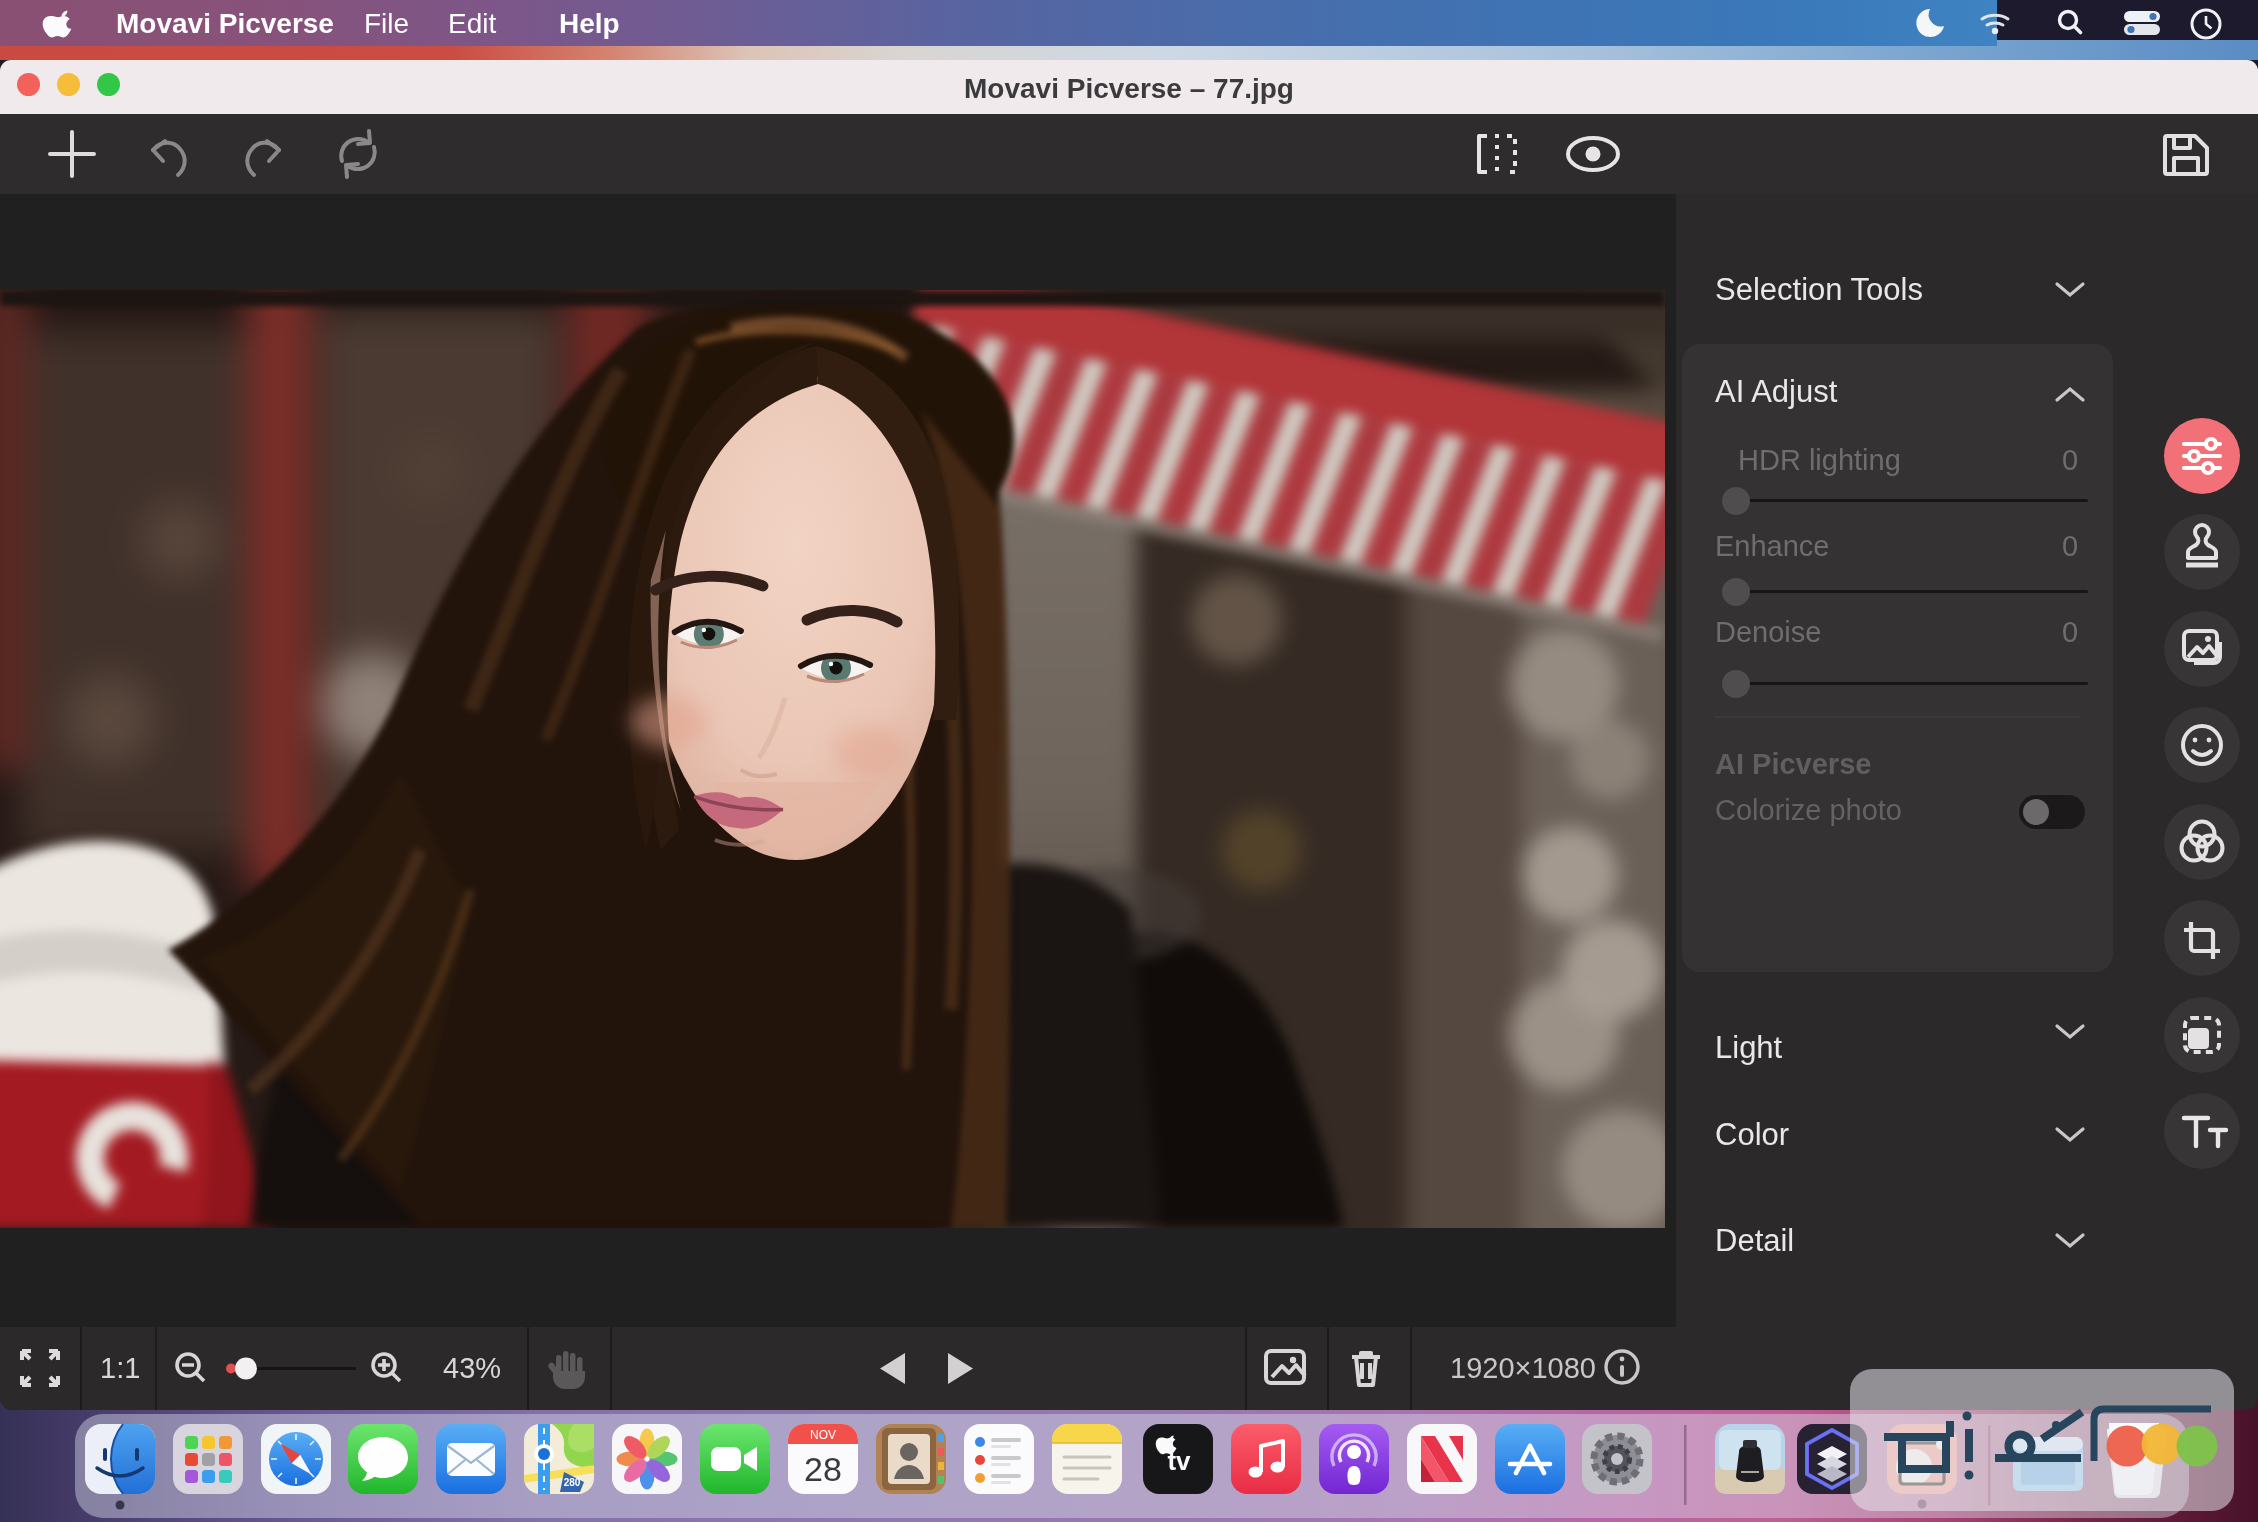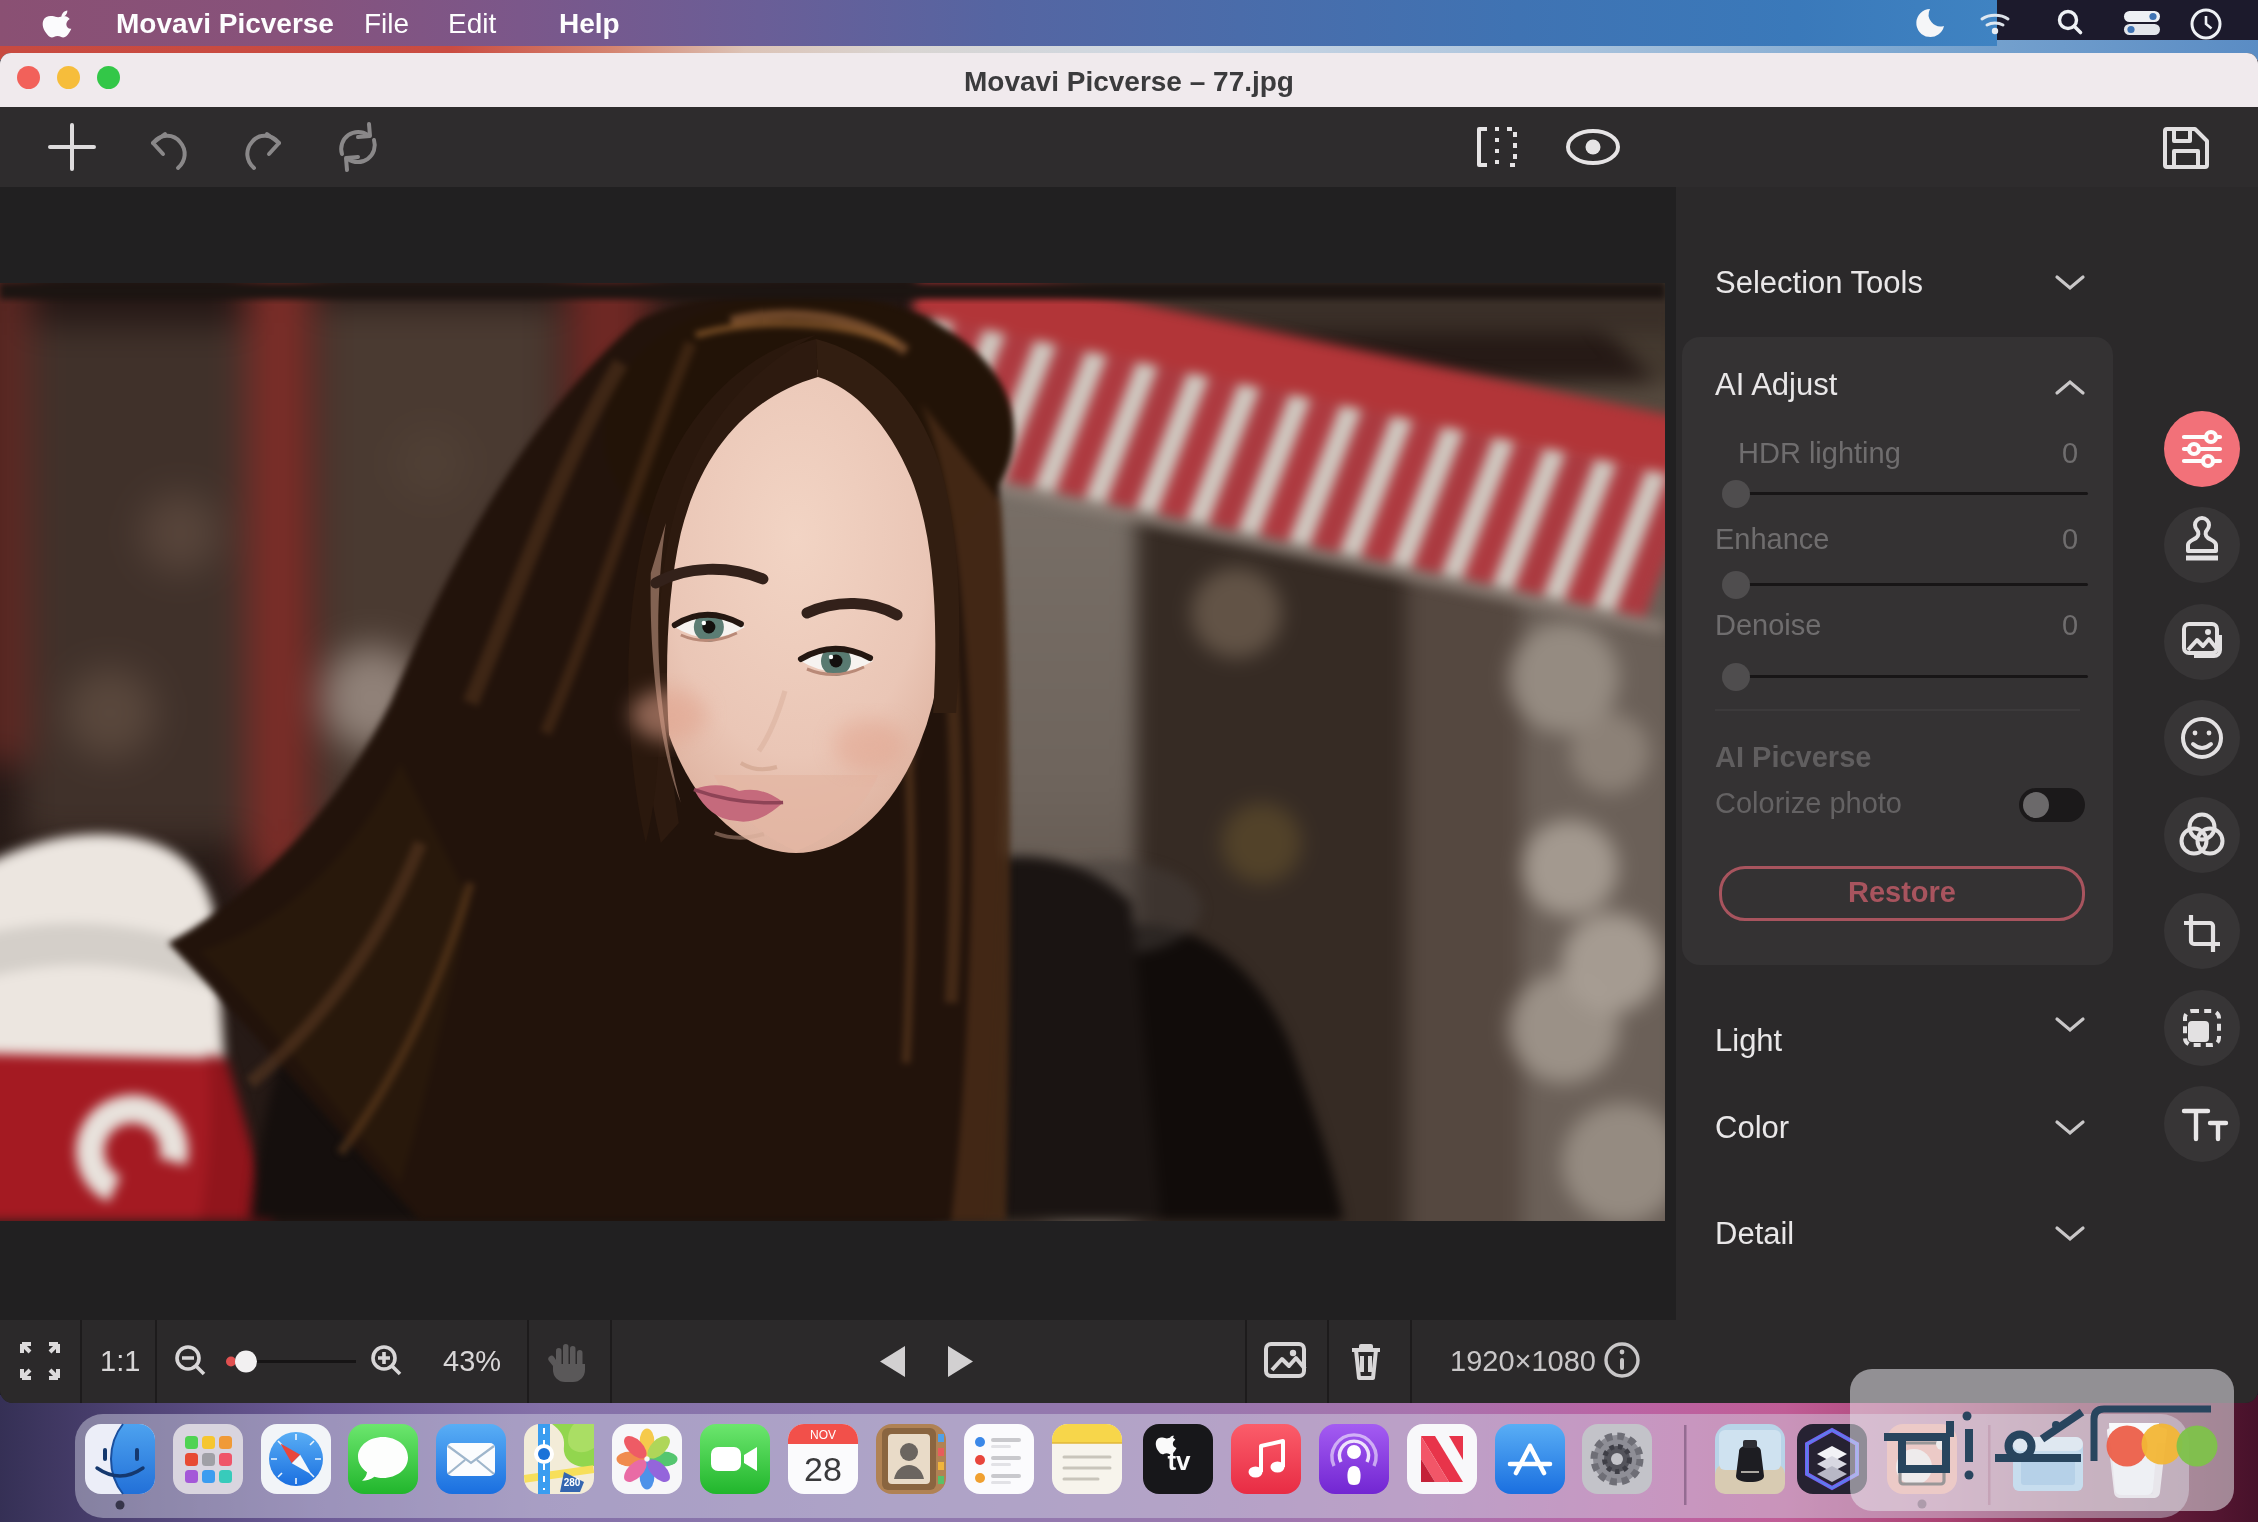--- a/index.html
+++ b/index.html
@@ -10,21 +10,21 @@
   #wall-top{left:0;top:40px;width:2258px;height:20px;
     background:linear-gradient(90deg,#c84a40 0%,#ca4c42 20%,#d4836f 27%,#dcc3b6 33%,#d9d5d2 40%,#cdd8e4 52%,#a8c2dc 70%,#7ba6d0 85%,#5a8cc4 100%);}
   #wall-bottom{left:0;top:1395px;width:2258px;height:127px;
     background:linear-gradient(90deg,#353055 0%,#4f4375 6%,#6c5a96 14%,#8470a8 24%,#8d78ae 38%,#9878ae 52%,#a873ae 63%,#bb64a4 72%,#c05d96 79%,#aa4272 86%,#7c2547 92%,#47112a 100%);}
   
   #menubar{left:0;top:0;width:1997px;height:46px;
     background:linear-gradient(90deg,#8a5073 0%,#87527b 14%,#7b578a 26%,#6a5e97 38%,#5565a2 50%,#4a6caa 62%,#3f73b3 76%,#3a79ba 90%,#3f83c2 100%);
     color:#fdfdfe;font-size:28px;}
   .mtxt{position:absolute;top:8px;white-space:nowrap;}
   
-  #window{left:0;top:53px;width:2258px;height:1350px;background:#232122;
+  #window{left:0;top:60px;width:2258px;height:1350px;background:#232122;
     border-radius:11px 11px 13px 13px;}
   #titlebar{left:0;top:0;width:2258px;height:54px;background:#f0eaed;border-radius:11px 11px 0 0;}
   .tl{position:absolute;top:13px;width:23px;height:23px;border-radius:50%;}
   #title{left:0;top:13px;width:2258px;text-align:center;font-weight:bold;font-size:28px;color:#3b3b3d;}
   #toolbar{left:0;top:54px;width:2258px;height:80px;background:#2e2c2d;}
   #canvas{left:0;top:134px;width:1676px;height:1133px;background:#212021;}
   #sidebar{left:1676px;top:134px;width:582px;height:1216px;background:#2b292a;border-radius:0 0 13px 0;}
   #statusbar{left:0;top:1267px;width:1676px;height:83px;background:#2b292a;border-radius:0 0 0 13px;padding-left:8px;}
   .sep{position:absolute;top:0;width:2px;height:83px;background:#1d1b1c;}
   
@@ -305,21 +305,20 @@
       <div class="sbg" style="left:33px;top:272px;">Denoise</div>
       <div class="sbg" style="left:380px;top:272px;">0</div>
       <div class="track" style="top:338px;"></div>
       <div class="knob" style="top:326px;"></div>
       <div style="position:absolute;left:33px;top:372px;width:365px;height:2px;background:#3c3a3b;"></div>
       <div class="sbg" style="left:33px;top:404px;font-weight:bold;color:#605e5f;">AI Picverse</div>
       <div class="sbg" style="left:33px;top:450px;color:#646263;">Colorize photo</div>
       <div style="position:absolute;left:337px;top:451px;width:66px;height:34px;border-radius:17px;background:#1b191a;">
         <div style="position:absolute;left:4px;top:4px;width:26px;height:26px;border-radius:50%;background:#6b696a;"></div>
       </div>
-      <div id="restorebtn">Restore</div>
     </div>
     <div class="sbh" style="left:39px;top:820px;margin-top:16px;">Light</div>
     <svg class="abs" style="left:378px;top:828px" width="32" height="20" viewBox="0 0 32 20">
         <path d="M3 4l13 11L29 4" stroke="#c9c7c8" stroke-width="3.2" fill="none" stroke-linecap="round"></path>
       </svg>
     <div class="sbh" style="left:39px;top:923px;">Color</div>
     <svg class="abs" style="left:378px;top:931px" width="32" height="20" viewBox="0 0 32 20">
         <path d="M3 4l13 11L29 4" stroke="#c9c7c8" stroke-width="3.2" fill="none" stroke-linecap="round"></path>
       </svg>
     <div class="sbh" style="left:39px;top:1029px;">Detail</div>

